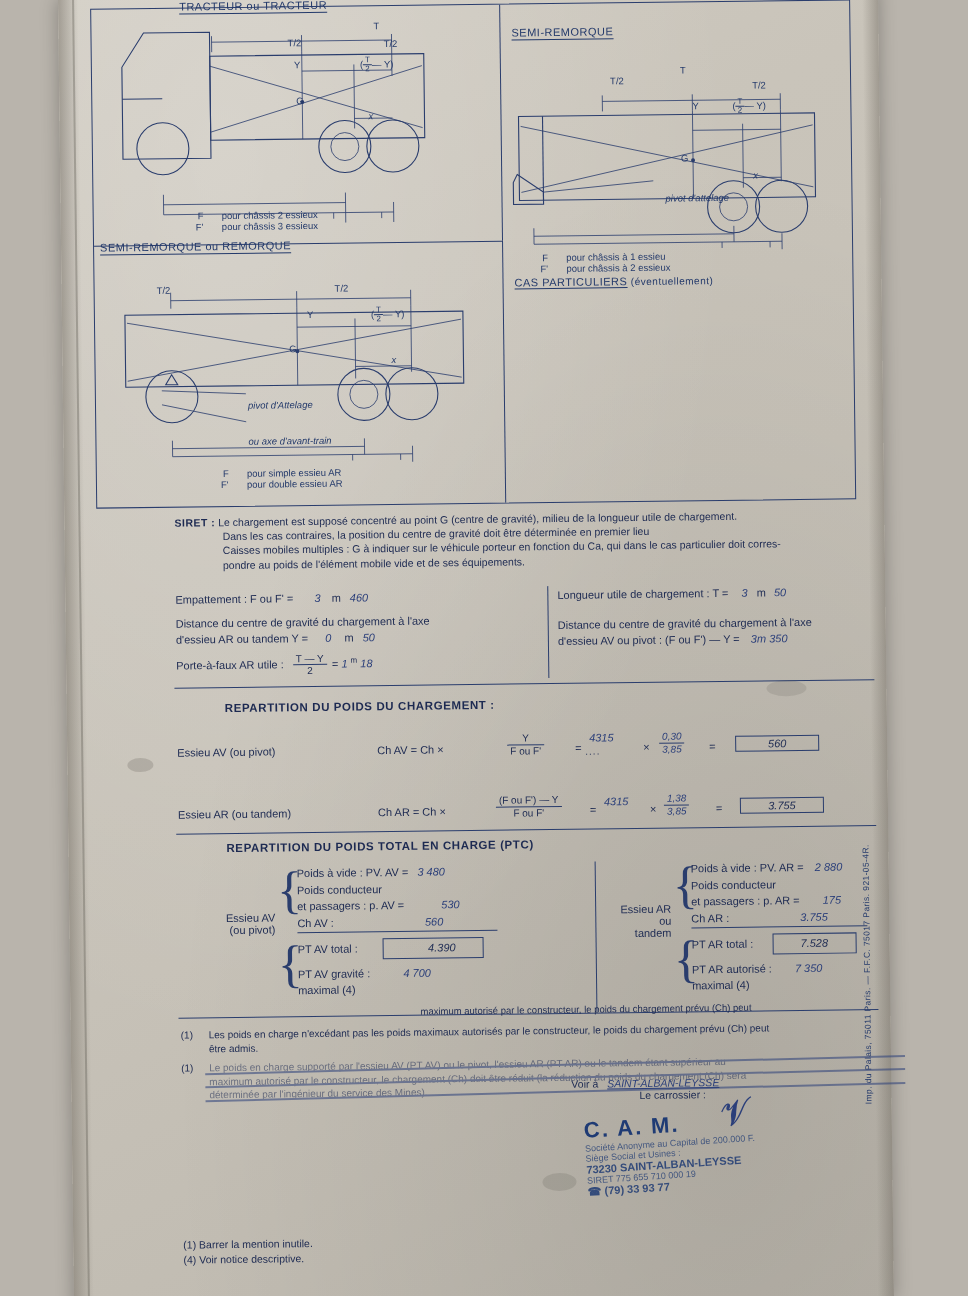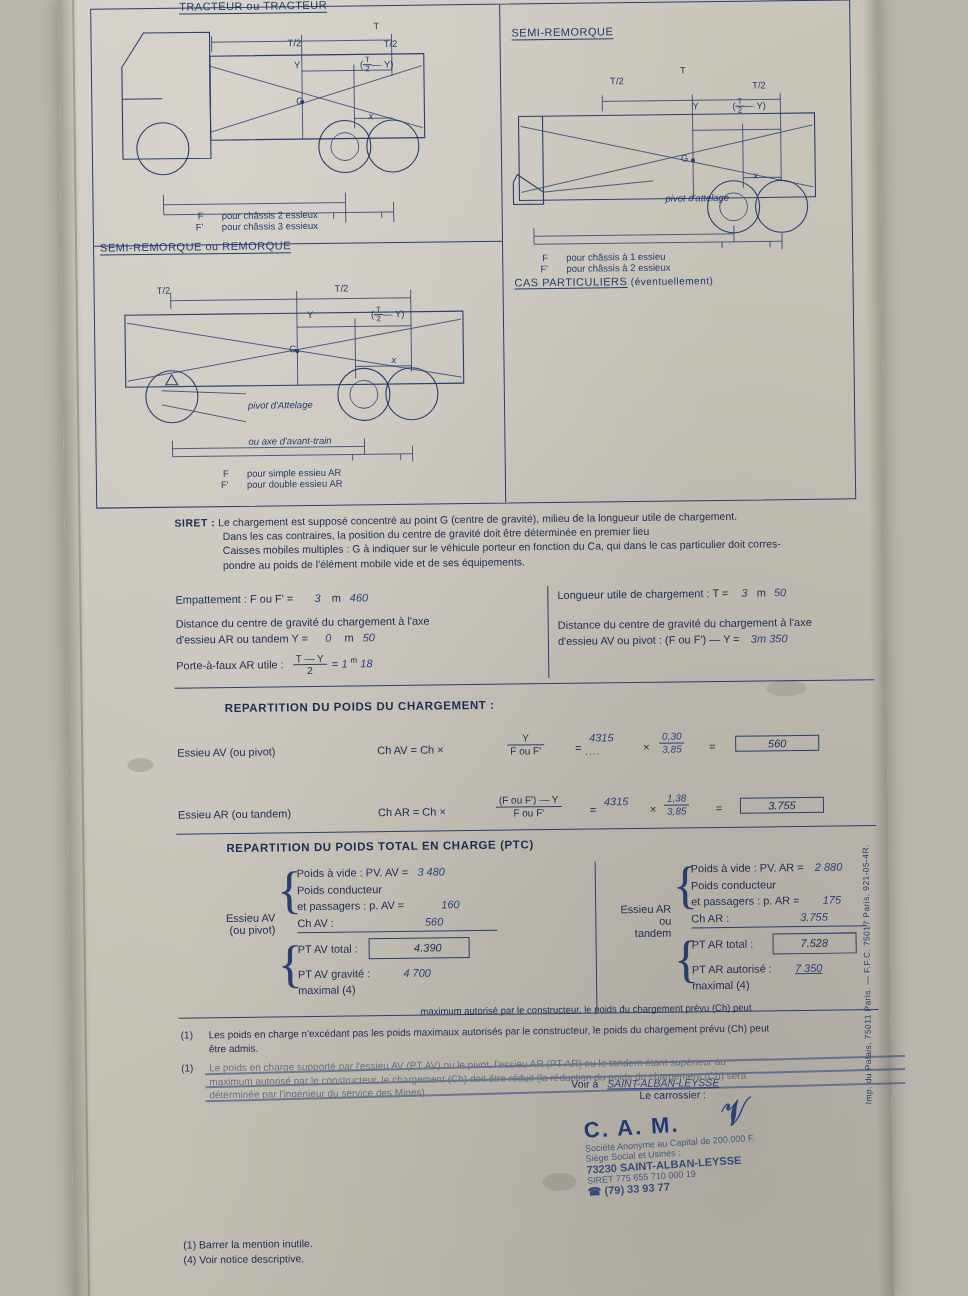--- a/index.html
+++ b/index.html
@@ -418,31 +418,31 @@
 
       <div style="position:absolute;left:118px;top:0;width:300px;font-size:11px;line-height:1.5;">
         <div>
           <span>Poids à vide : PV. AV =</span>
           <span class="val" style="margin-left:6px;">3 480</span>
         </div>
         <div>
           <div>Poids conducteur</div>
           <div>
             <span>et passagers : p. AV =</span>
-            <span class="val" style="margin-left:34px;">160</span>
+            <span class="val" style="margin-left:34px;">530</span>
           </div>
         </div>
         <div>
           <span>Ch AV :</span>
           <span class="val" style="margin-left:88px;">560</span>
           <div style="border-bottom:1px solid #2a3d6d;width:200px;margin-top:1px;"></div>
         </div>
         <div style="margin-top:6px;">
           <span>PT AV total :</span>
-          <span class="box" style="margin-left:8px;padding-left:31px;">4.390</span>
+          <span class="box" style="margin-left:22px;padding-left:31px;">4.390</span>
         </div>
         <div style="margin-top:6px;">
           <span>PT AV gravité :</span>
           <span class="val" style="margin-left:30px;">4 700</span>
           <div>maximal (4)</div>
         </div>
       </div>
 
       <div class="sep-v" style="left:416px;top:0;height:150px;"></div>
 
@@ -470,21 +470,21 @@
           <span>Ch AR :</span>
           <span class="val" style="margin-left:68px;">3.755</span>
           <div style="border-bottom:1px solid #2a3d6d;width:176px;margin-top:1px;"></div>
         </div>
         <div style="margin-top:6px;">
           <span>PT AR total :</span>
           <span class="box" style="margin-left:16px;">7.528</span>
         </div>
         <div style="margin-top:6px;">
           <span>PT AR autorisé :</span>
-          <span class="val" style="margin-left:20px;text-decoration:underline;">7 350</span>
+          <span class="val" style="margin-left:20px;">7 350</span>
           <div>maximal (4)</div>
         </div>
       </div>
     </div>
   </div>
 
   <div class="rule" style="left:108px;top:1020px;width:700px;"></div>
 
   <div id="footnotes">
     <div style="position:absolute;left:240px;top:-14px;font-size:9.5px;">maximum autorisé par le constructeur, le poids du chargement prévu (Ch) peut</div>

